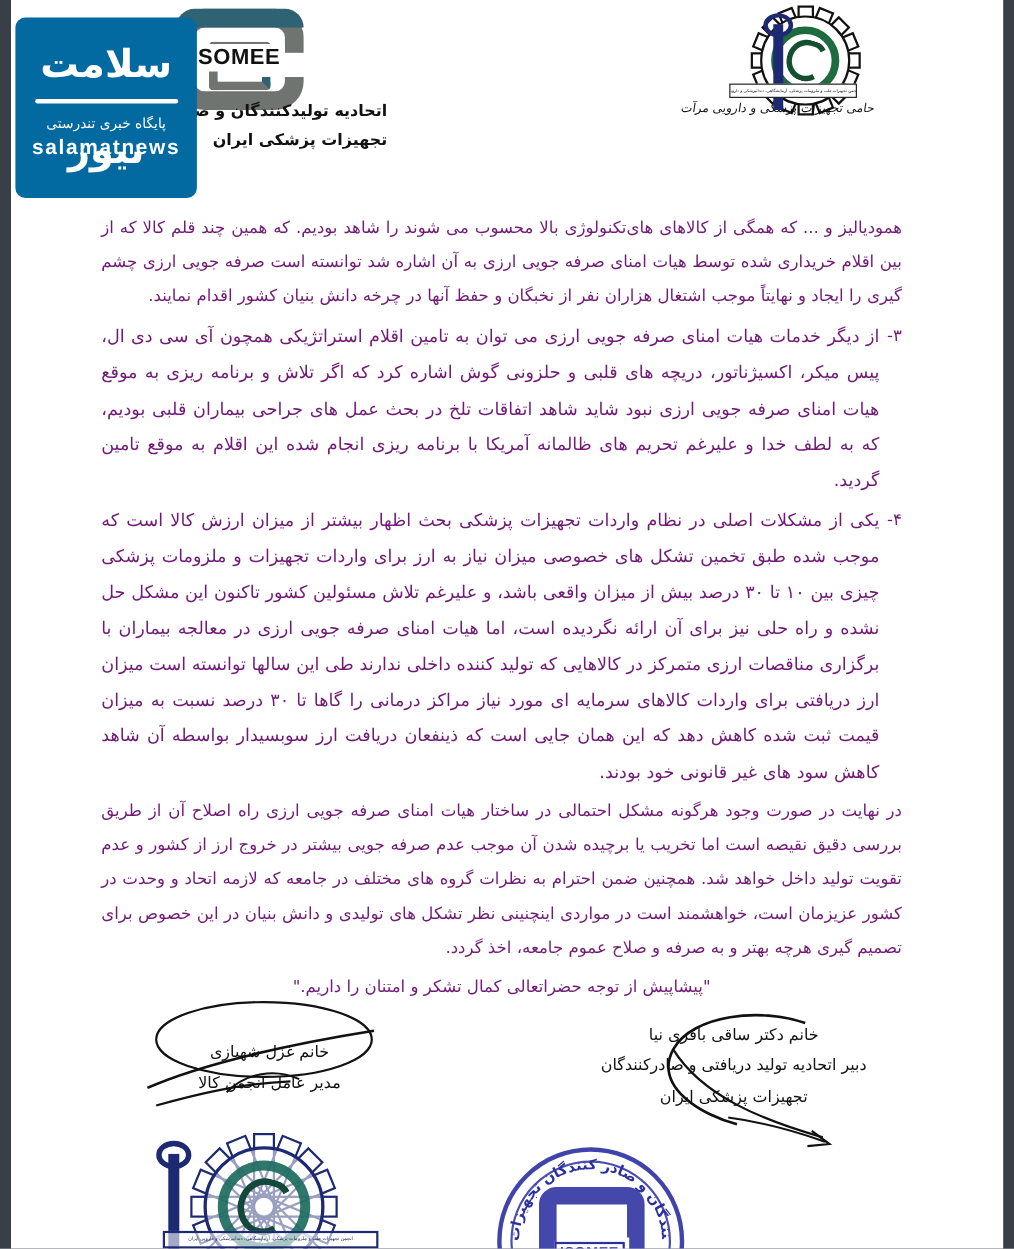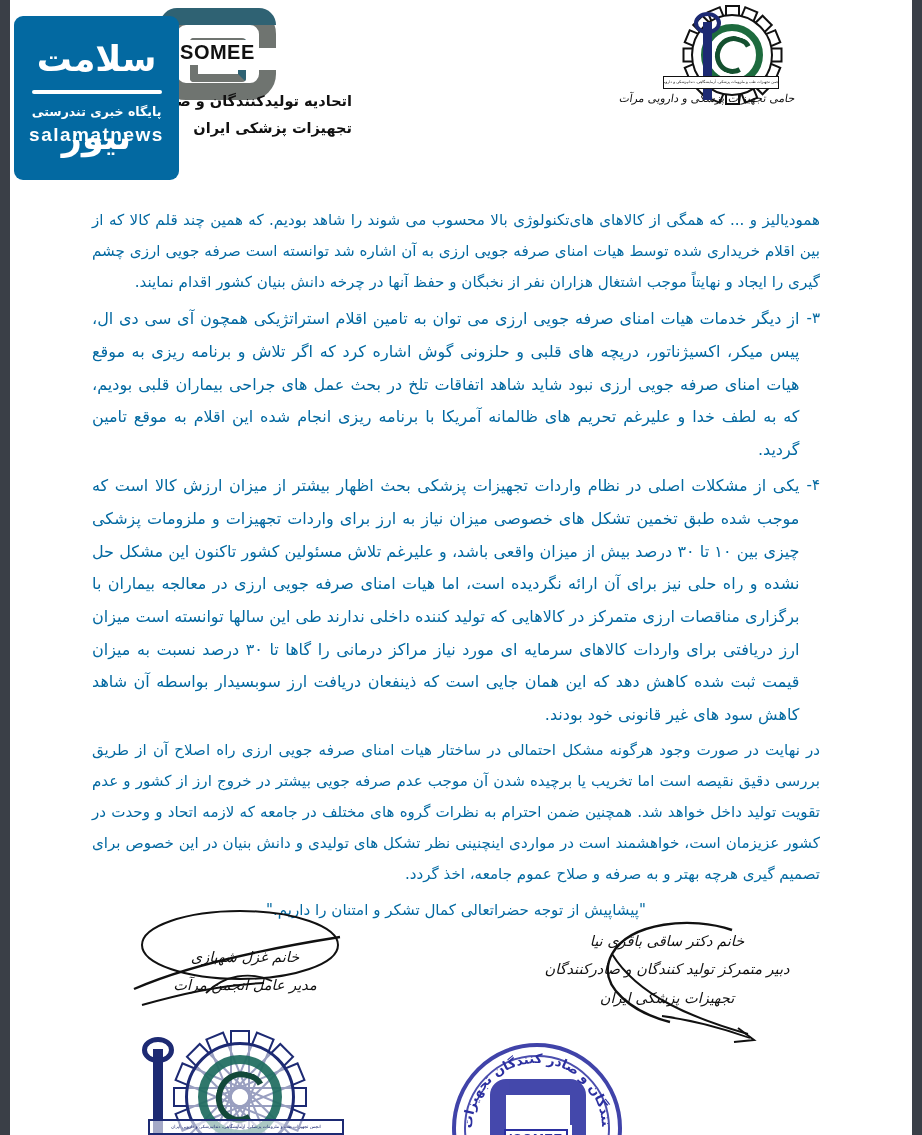--- a/index.html
+++ b/index.html
@@ -247,45 +247,45 @@
     border-radius: 2px;
   }
   .wm-tagline {
     position: absolute;
     left: 0;
     top: 88px;
     width: 165px;
     text-align: center;
     color: #ffffff;
     font-size: 12.5px;
-    font-weight: bold;
+    font-weight: normal;
     direction: rtl;
   }
   .wm-domain {
     position: absolute;
     left: 0;
     top: 108px;
     width: 165px;
     text-align: center;
     color: #ffffff;
     font-family: "Liberation Sans", sans-serif;
     font-size: 19px;
     font-weight: bold;
     letter-spacing: 1.5px;
     direction: ltr;
   }
 
   
   .body-area {
     position: absolute;
-    top: 205px;
+    top: 192px;
     right: 92px;
     left: 82px;
     direction: rtl;
-    color: #0369a1;
+    color: #701a75;
   }
   .para {
     font-size: 15.1px;
     line-height: 2.04;
     text-align: justify;
     text-justify: inter-word;
     margin: 0 0 6px 0;
   }
 
   .numbered {
@@ -321,21 +321,20 @@
     width: 902px;
     height: 220px;
   }
   .sig-block {
     position: absolute;
     direction: rtl;
     text-align: center;
     color: #111;
     font-size: 14.5px;
     line-height: 1.95;
-    font-style: italic;
   }
   .sig-left  { left: 110px; top: 28px; width: 250px; text-align: center; }
   .sig-right { right: 95px; top: 12px; width: 300px; }
   .sig-block .line { display: block; white-space: nowrap; }
 
   .scribble {
     position: absolute;
     pointer-events: none;
   }
   .scribble-left  { left: 104px; top: -18px; width: 260px; height: 130px; }
@@ -548,32 +547,32 @@
   <div class="sig-zone">
 
     <svg class="scribble scribble-left" viewBox="0 0 260 130">
       <ellipse cx="126" cy="48" rx="98" ry="34" fill="none" stroke="#111" stroke-width="2"></ellipse>
       <path d="M20 92 C70 70 150 52 226 40" fill="none" stroke="#111" stroke-width="2.4"></path>
       <path d="M28 108 C64 98 104 88 150 86" fill="none" stroke="#111" stroke-width="2"></path>
       <path d="M92 96 C110 78 136 74 158 84" fill="none" stroke="#111" stroke-width="1.8"></path>
     </svg>
     <div class="sig-block sig-left">
       <span class="line">خانم غزل شهبازی</span>
-      <span class="line">مدیر عامل انجمن مرآت</span>
+      <span class="line">مدیر عامل انجمن کالا</span>
     </div>
 
     <svg class="scribble scribble-right" viewBox="0 0 250 140">
       <path d="M190 20 C150 6 88 12 70 44 C52 78 96 104 128 112" fill="none" stroke="#111" stroke-width="2.4"></path>
       <path d="M70 44 C96 86 150 108 206 124" fill="none" stroke="#111" stroke-width="2"></path>
       <path d="M120 106 C150 110 180 118 208 128" fill="none" stroke="#111" stroke-width="1.8"></path>
       <path d="M196 118 L212 130 L192 132" fill="none" stroke="#111" stroke-width="2"></path>
     </svg>
     <div class="sig-block sig-right">
       <span class="line">خانم دکتر ساقی باقری نیا</span>
-      <span class="line">دبیر متمرکز تولید کنندگان و صادرکنندگان</span>
+      <span class="line">دبیر اتحادیه تولید دریافتی و صادرکنندگان</span>
       <span class="line">تجهیزات پزشکی ایران</span>
     </div>
 
     <div class="stamp stamp-merat">
       <div class="sgear">
         <div class="stooth" style="transform:rotate(0deg)"></div>
         <div class="stooth" style="transform:rotate(22.5deg)"></div>
         <div class="stooth" style="transform:rotate(45deg)"></div>
         <div class="stooth" style="transform:rotate(67.5deg)"></div>
         <div class="stooth" style="transform:rotate(90deg)"></div>

